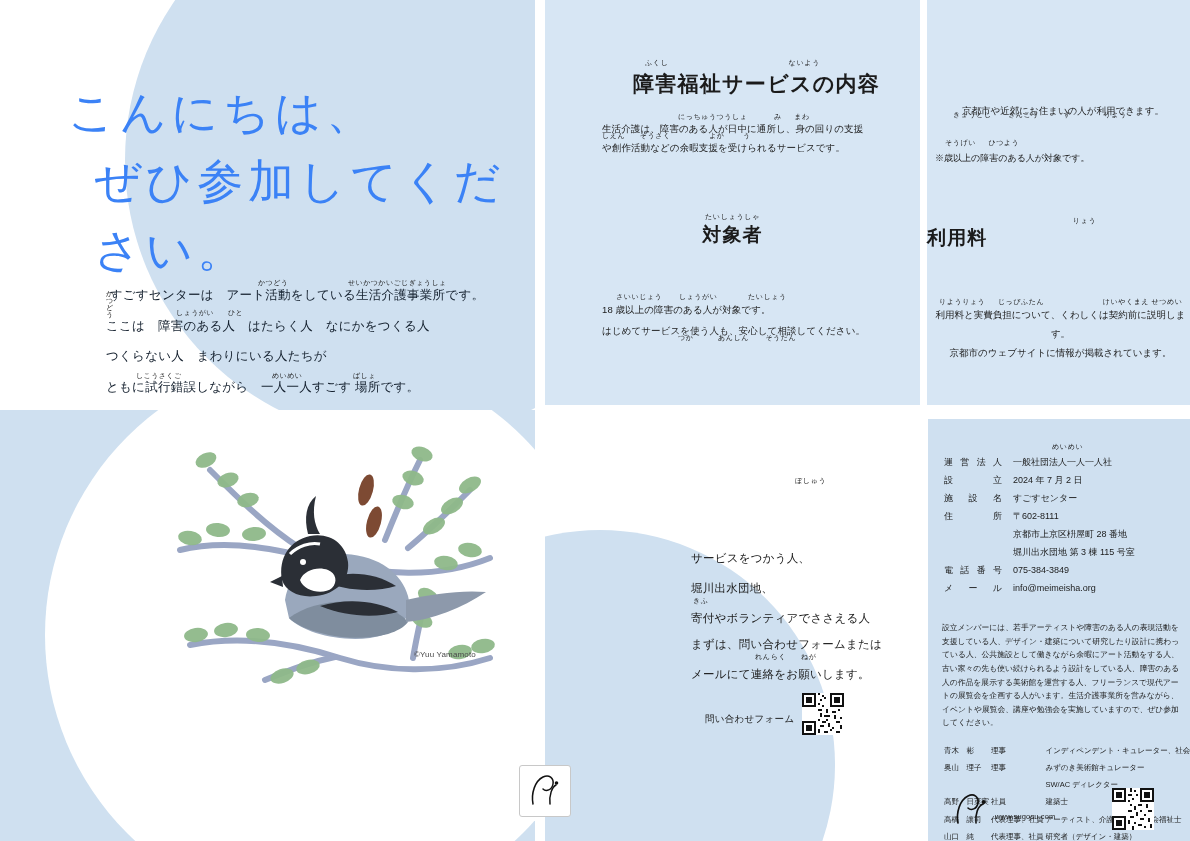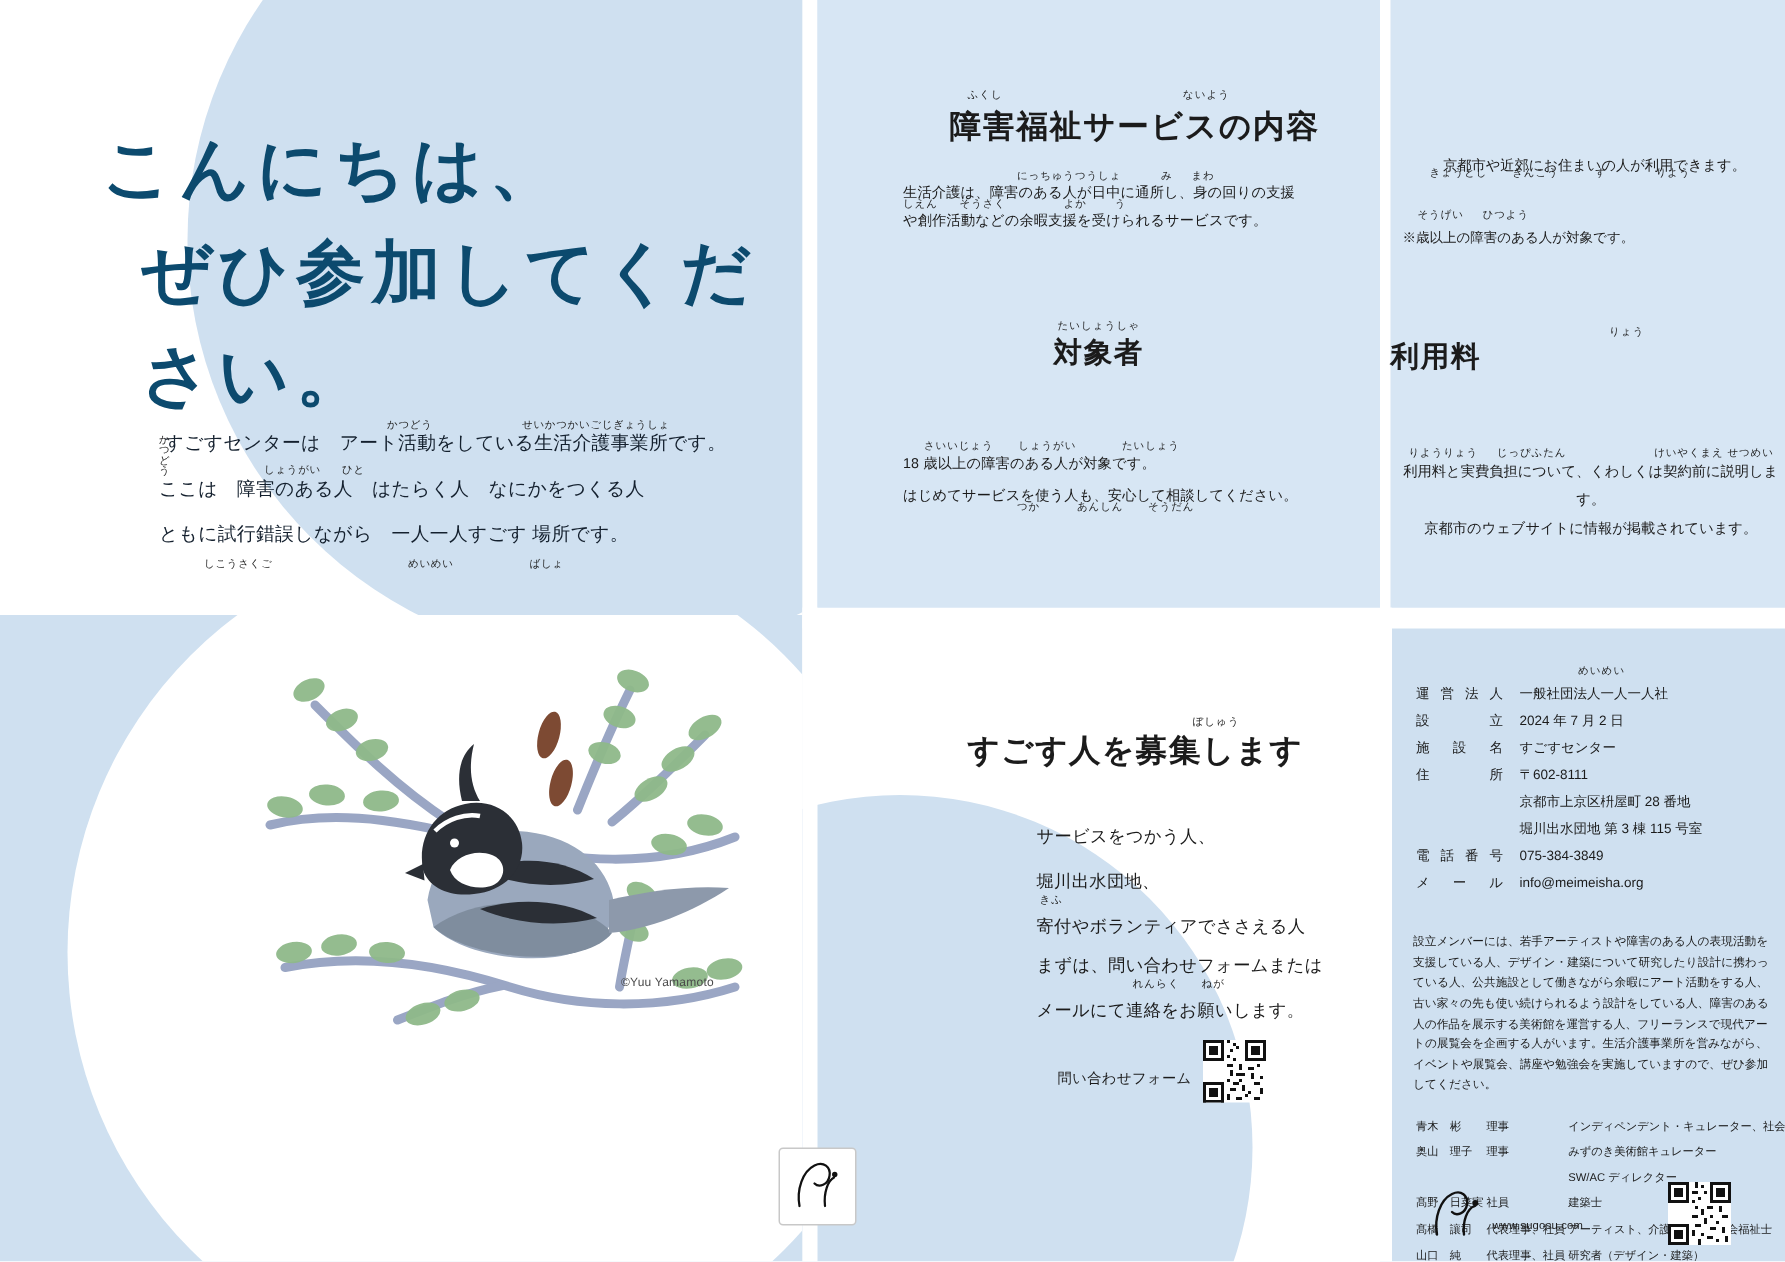--- a/index.html
+++ b/index.html
@@ -46,22 +46,22 @@
   .panel-gap-v{position:absolute;background:#ffffff;}
   .ruby{font-size:7px;letter-spacing:.08em;color:#1b1b1b;display:block;line-height:1;}
 
   
   .hero{
     position:absolute;left:68px;top:78px;width:470px;
     font-family:"Liberation Sans", sans-serif;
     color:#2f4f79;
   }
   .hero .l1,.hero .l2{
-    font-size:46px;letter-spacing:.10em;line-height:1.5;font-weight:700;
-    color:#0c4a6e;
+    font-size:46px;letter-spacing:.10em;line-height:1.5;font-weight:400;
+    color:#3b82f6;
   }
   .hero .l2{margin-left:26px;}
   .hero-body{
     position:absolute;left:106px;top:280px;width:420px;
     font-size:12.5px;line-height:2.45;letter-spacing:.02em;color:#14202e;
   }
   .rb{position:relative;display:inline-block;}
   .rb > .ruby{position:absolute;top:-9px;left:0;width:100%;text-align:center;font-size:7px;}
 
   
@@ -142,20 +142,23 @@
     <div class="l2">ぜひ参加してください。</div>
   </div>
 
   <div class="hero-body">
     <div>
       <span class="rb"><span class="ruby">かつどう</span></span>
       <span>すごすセンターは　アート活動をしている生活介護事業所です。</span>
     </div>
     <div>
       <span>ここは　障害のある人　はたらく人　なにかをつくる人</span>
+    </div>
+    <div>
+      <span>つくらない人　まわりにいる人たちが</span>
     </div>
     <div>
       <span>ともに試行錯誤しながら　一人一人すごす 場所です。</span>
     </div>
   </div>
 
   <div style="position:absolute;left:258px;top:278px;font-size:7px;letter-spacing:.06em;">かつどう</div>
   <div style="position:absolute;left:348px;top:278px;font-size:7px;letter-spacing:.06em;">せいかつかいごじぎょうしょ</div>
   <div style="position:absolute;left:176px;top:308px;font-size:7px;letter-spacing:.06em;">しょうがい</div>
   <div style="position:absolute;left:228px;top:308px;font-size:7px;letter-spacing:.06em;">ひと</div>
@@ -286,21 +289,20 @@
       <span style="margin-left:56px;">けいやくまえ せつめい</span>
     </div>
     <div class="p2">
       <div>利用料と実費負担について、くわしくは契約前に説明します。</div>
       <div>京都市のウェブサイトに情報が掲載されています。</div>
     </div>
   </div>
 
   <div class="m2">
     <div style="position:absolute;left:250px;top:58px;font-size:7px;letter-spacing:.1em;">ぼしゅう</div>
-    <h2>すごす人を募集します</h2>
     <div class="b1">
       <div>サービスをつかう人、</div>
       <div>堀川出水団地、</div>
       <div style="position:relative;">
         <span style="position:absolute;top:-12px;left:2px;font-size:7px;letter-spacing:.1em;">きふ</span>
         <span>寄付やボランティアでささえる人</span>
       </div>
     </div>
     <div class="b2">
       <div>まずは、問い合わせフォームまたは</div>

